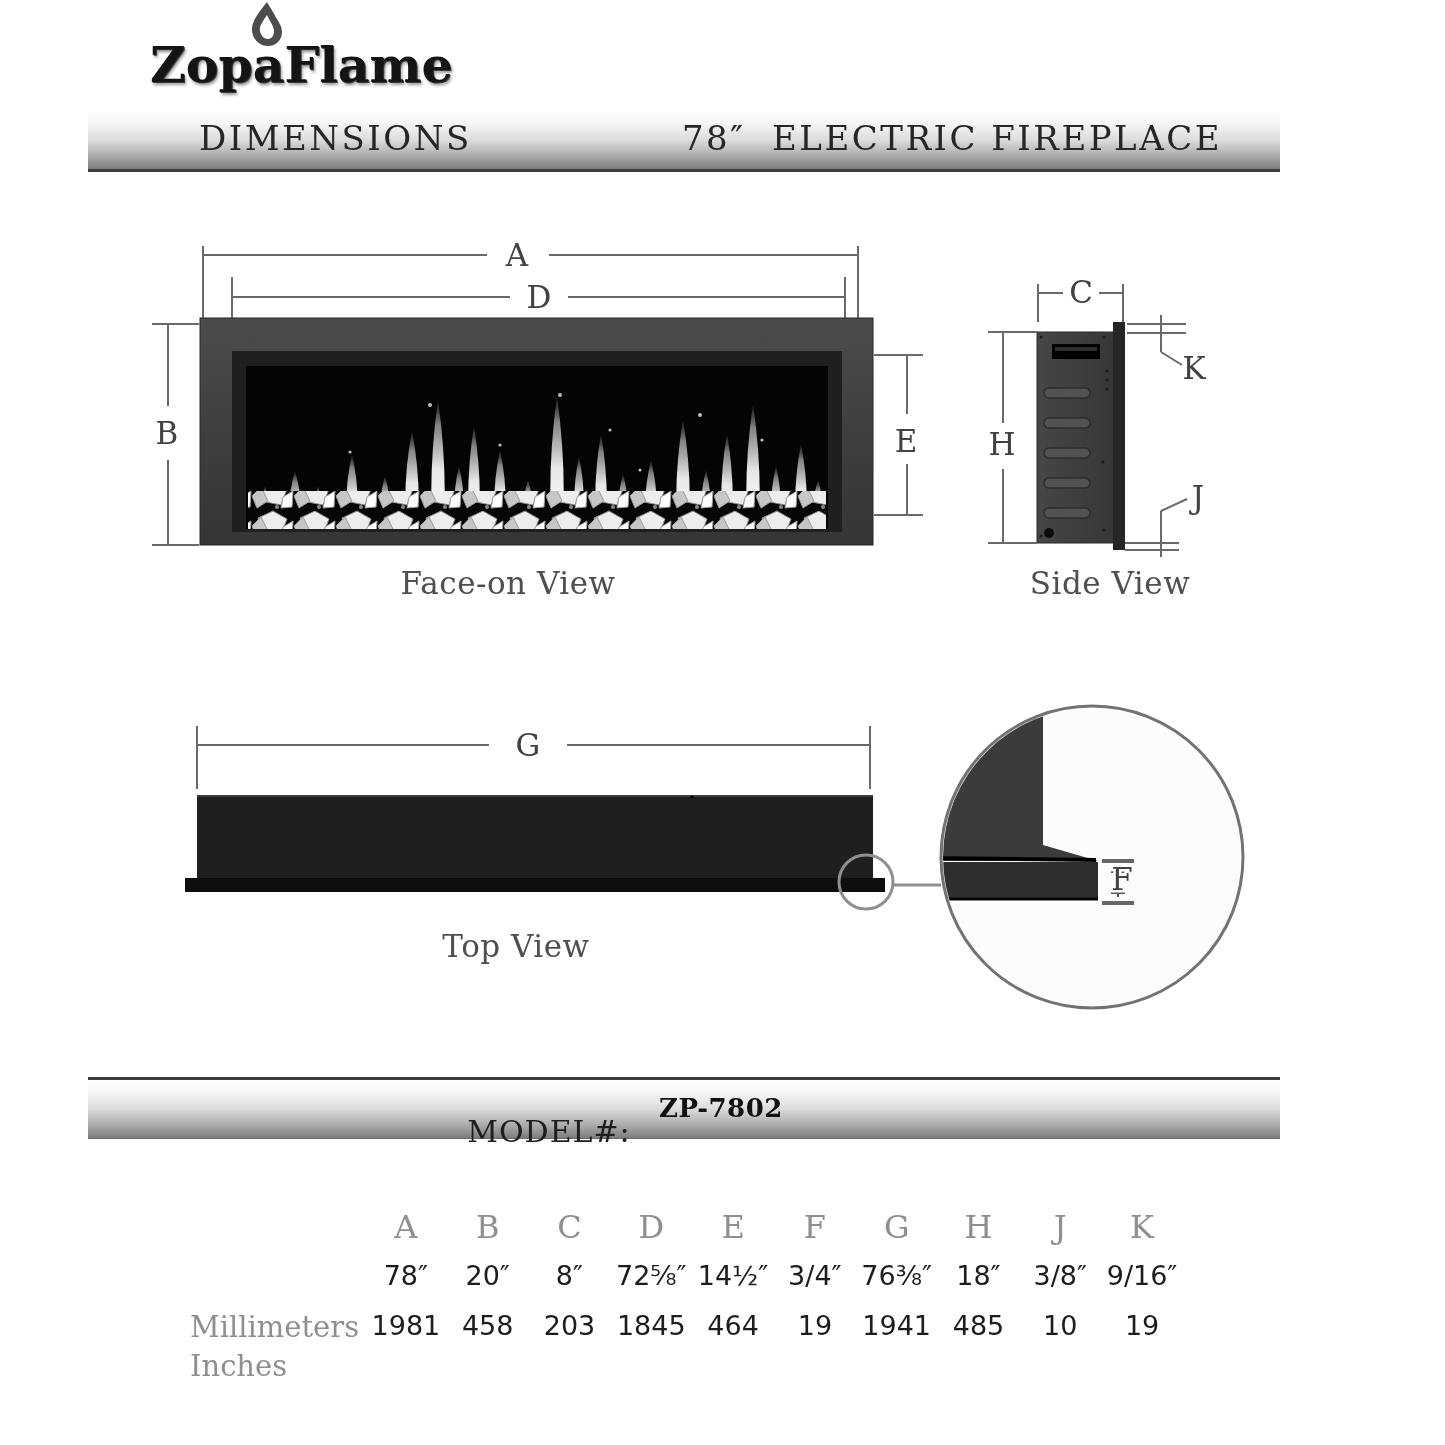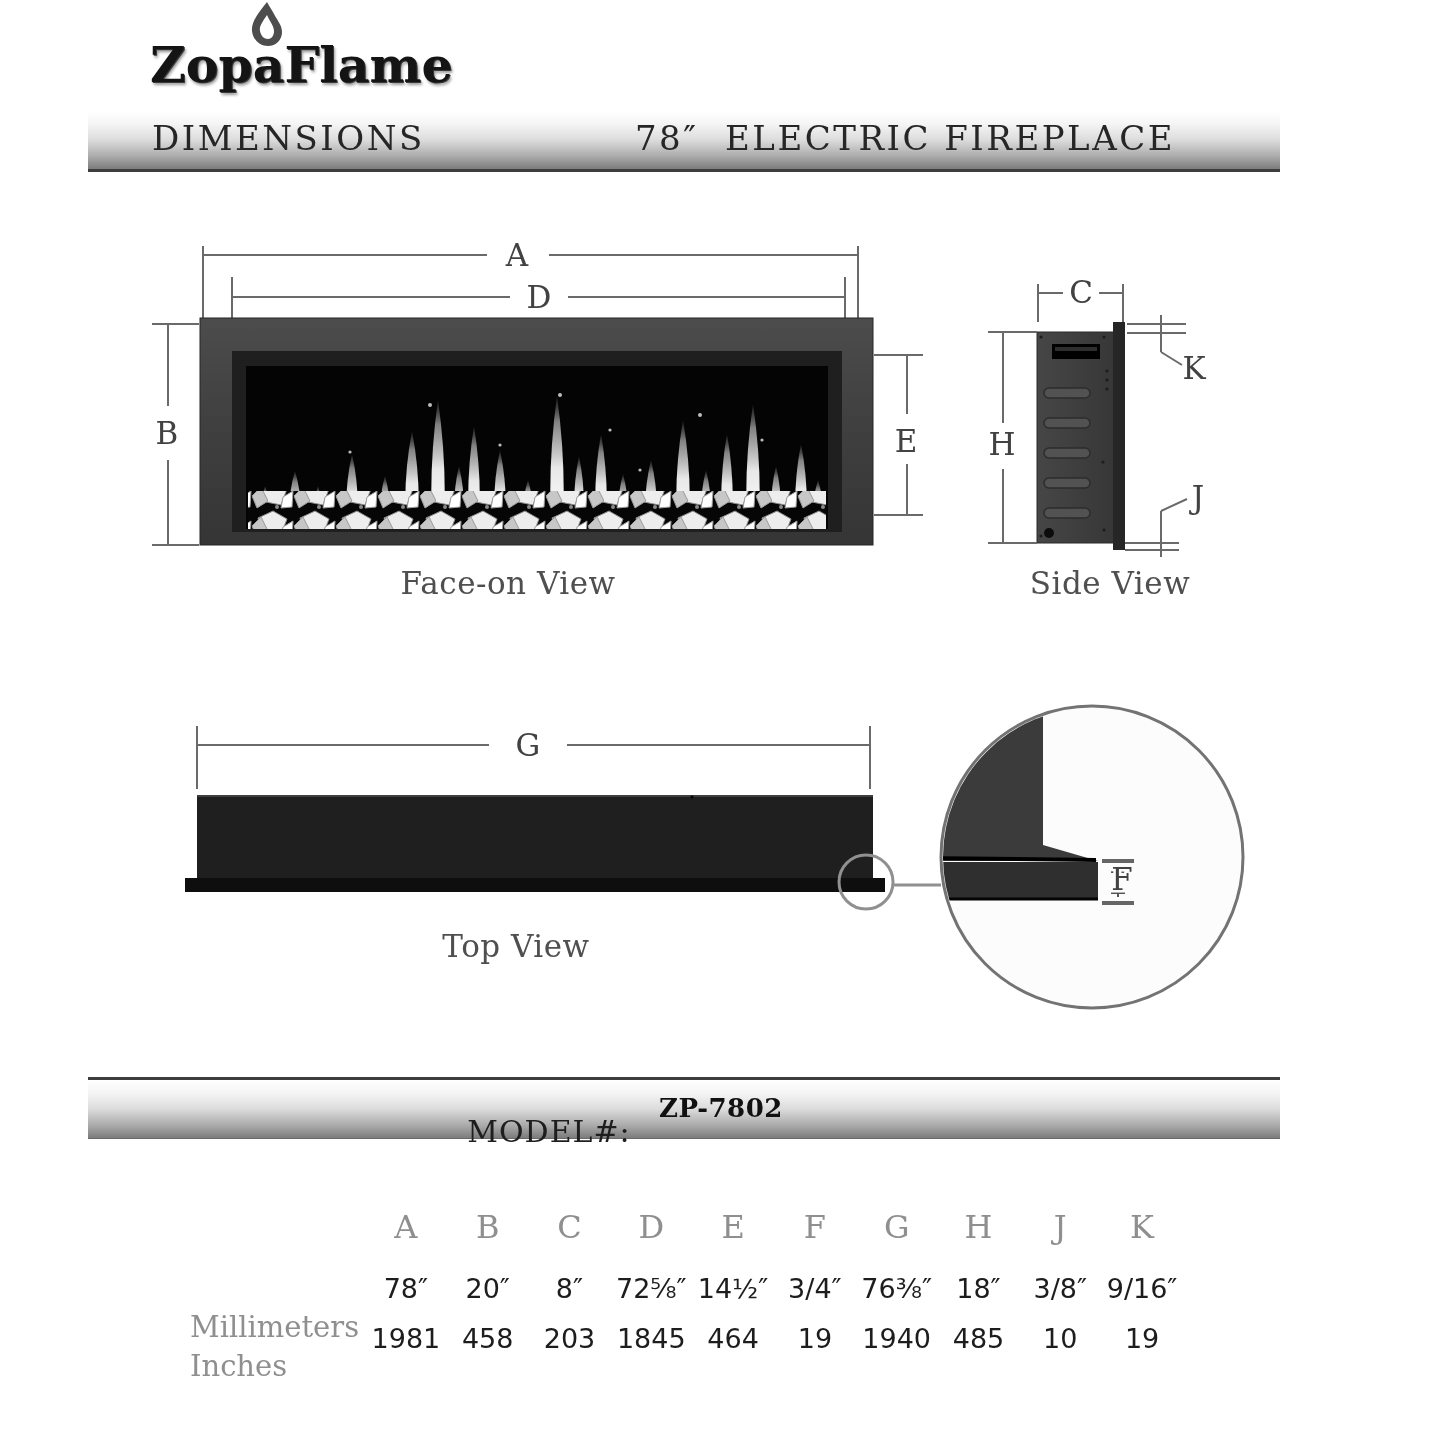--- a/index.html
+++ b/index.html
@@ -17,38 +17,38 @@
   }
   
   .gbar{
     position:absolute;left:88px;width:1192px;height:58px;
     background:linear-gradient(180deg,#ffffff 0%,#f5f5f5 22%,#dcdcdc 50%,#ababab 78%,#7c7c7c 100%);
   }
   .gbar.header{top:111px;border-bottom:3px solid #3d3d3d;}
   .gbar.model{top:1077px;border-top:3px solid #3d3d3d;border-bottom:1px solid #6a6a6a;}
   .bar-text{
     position:absolute;top:50%;transform:translateY(-54%);
-    font-size:34px;color:#262626;letter-spacing:2.5px;white-space:pre;
+    font-size:34px;color:#262626;letter-spacing:2.5px;white-space:pre;margin-left:47px;
   }
   .bar-text.left{left:64px;}
   .bar-text.center{left:817px;transform:translate(-50%,-54%);}
   .model-label{position:absolute;top:50%;left:461px;transform:translate(-50%,-54%);
     font-size:30px;color:#1e1e1e;letter-spacing:1px;margin-top:24px;}
   .model-value{position:absolute;top:50%;left:633px;transform:translate(-50%,-52%);
     font-size:26px;font-weight:bold;color:#111;letter-spacing:0.5px;}
   
   svg.sheet{position:absolute;left:0;top:0;}
   .dimline{stroke:#6a6a6a;stroke-width:2;fill:none;}
   .dimtext{font-family:"DejaVu Serif","Liberation Serif",serif;font-size:31px;fill:#424242;}
   .caption{font-family:"DejaVu Serif","Liberation Serif",serif;font-size:31px;fill:#4f4f4f;letter-spacing:0.5px;}
   
   .col-row{position:absolute;left:365px;width:818px;display:flex;}
   .col-row span{flex:1;text-align:center;display:block;}
   .tbl-head{top:1208px;font-size:32px;color:#8f8f8f;}
-  .tbl-vals{font-family:"DejaVu Sans","Liberation Sans",sans-serif;font-size:27px;color:#1d1d1d;margin-top:13px;}
+  .tbl-vals{font-family:"DejaVu Sans","Liberation Sans",sans-serif;font-size:27px;color:#1d1d1d;}
   .tbl-inch{top:1260px;}
   .tbl-mm{top:1310px;}
   .row-label{position:absolute;left:190px;font-size:29px;color:#8f8f8f;}
   .row-label.inches{top:1303px;margin-top:46px;}
   .row-label.mm{top:1310px;}
 </style>
 </head>
 <body>
 
 <div class="abs" style="left:0;top:0;width:450px;height:100px;">
@@ -279,18 +279,18 @@
     </div>
 
   <div class="row-label mm">Millimeters</div>
   <div class="col-row tbl-vals tbl-mm">
       <span>1981</span>
       <span>458</span>
       <span>203</span>
       <span>1845</span>
       <span>464</span>
       <span>19</span>
-      <span>1940</span>
+      <span>1941</span>
       <span>485</span>
       <span>10</span>
       <span>19</span>
     </div>
 </div>
 
 </body></html>

